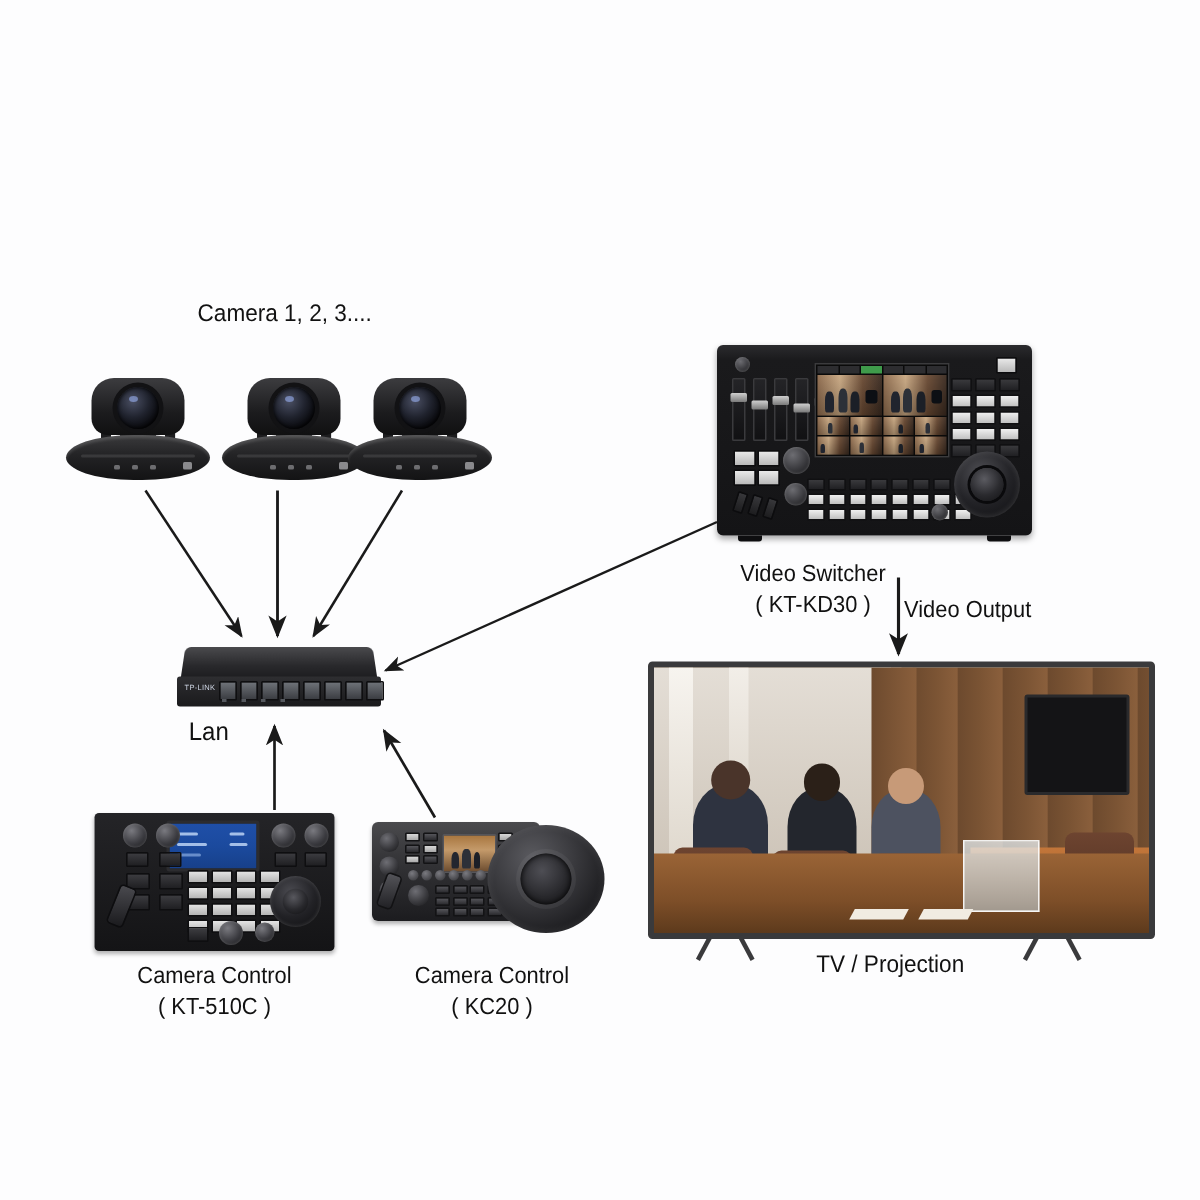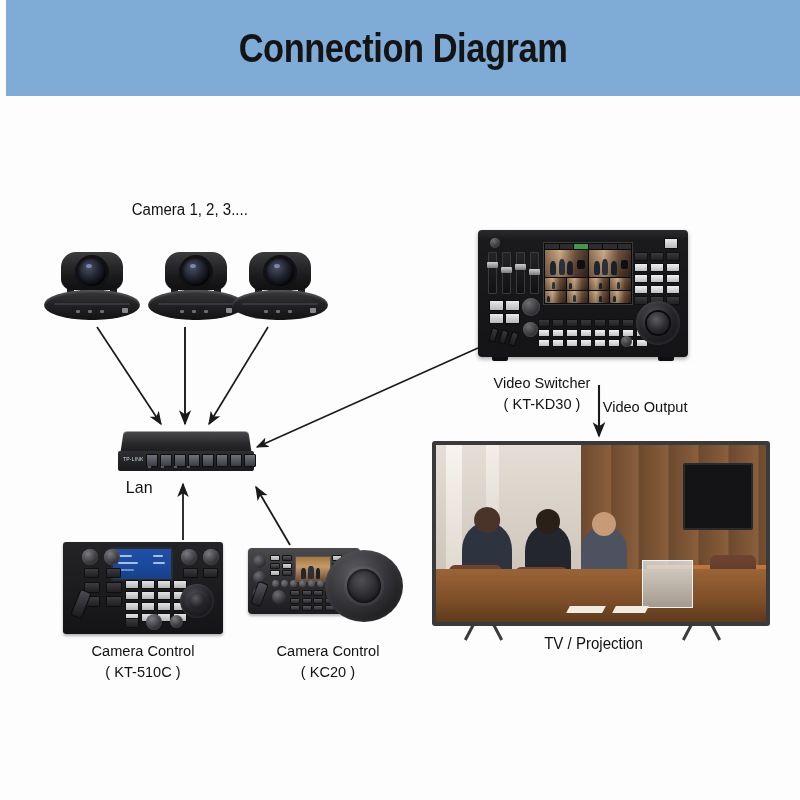--- a/index.html
+++ b/index.html
@@ -378,23 +378,20 @@
   .tv-foot.right:after  { left:30px; transform: rotate(-28deg); }
 
   
   .arrows { position:absolute; left:0; top:0; width:800px; height:800px; pointer-events:none; }
 </style>
 </head>
 <body>
 
 <div id="page">
 
-  <div class="banner">
-    <div class="banner-title">Connection Diagram</div>
-  </div>
 
   <div class="lbl" style="left:128px; top:201px; font-size:16px;">Camera 1, 2, 3....</div>
 
   <div class="camera" style="left:44px; top:240px;">
     <div class="cam-yoke"></div>
     <div class="cam-neck"></div>
     <div class="cam-head">
       <div class="cam-lens"></div>
     </div>
     <div class="cam-base">

